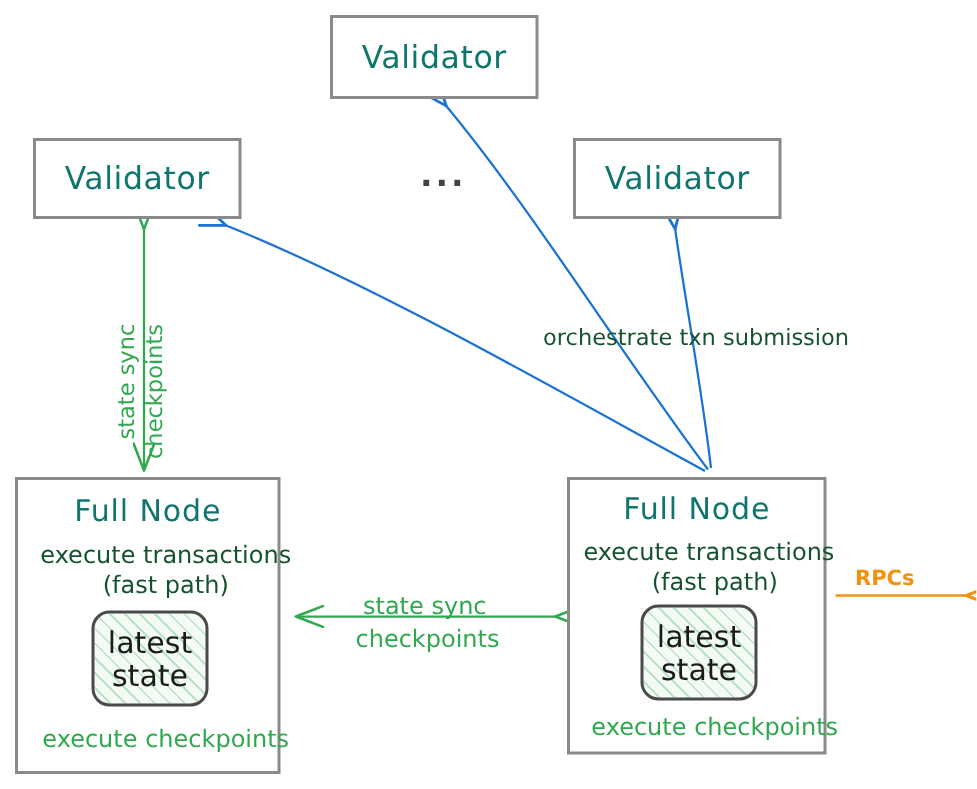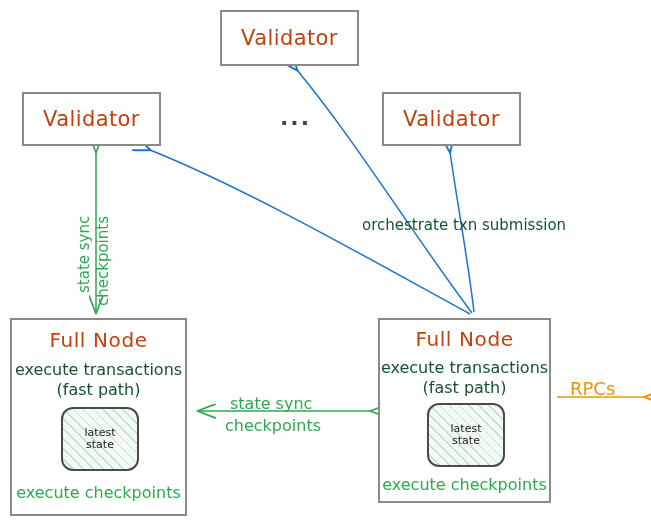--- a/index.html
+++ b/index.html
@@ -27,21 +27,21 @@
     overflow: visible;
   }
   .node-box {
     position: absolute;
     box-sizing: border-box;
     border: 2px solid #8a8a8a;
     background: #ffffff;
   }
   .node-title {
     font-family: "DejaVu Sans", sans-serif;
-    color: #c2410c;
+    color: #0f766e;
     text-align: center;
     white-space: nowrap;
   }
   .validator-title {
     font-size: 21px;
     letter-spacing: 0.4px;
   }
   .fullnode-title {
     font-size: 20px;
     letter-spacing: 0.6px;
@@ -71,29 +71,29 @@
       rgba(61,168,88,0.30) 0px,
       rgba(61,168,88,0.30) 1.2px,
       rgba(255,255,255,0) 1.2px,
       rgba(255,255,255,0) 7px
     );
     display: flex;
     align-items: center;
     justify-content: center;
     text-align: center;
     line-height: 1.12;
-    font-size: 11px;
+    font-size: 20px;
     color: #1a1a1a;
   }
   .vert-label {
     position: absolute;
     transform-origin: left bottom;
     white-space: nowrap;
   }
-  .text-center { text-align: center; }
+  .text-center { text-align: center; padding-left: 12px; }
 </style>
 </head>
 <body>
 
 <div id="canvas">
 
   <svg class="layer" viewBox="0 0 651 526">
     <defs>
       <marker id="arrow-blue" markerWidth="14" markerHeight="14" refX="1.5" refY="5" orient="auto" markerUnits="strokeWidth">
         <path d="M 12,0.6 L 1,5 L 12,9.4" fill="none" stroke="#1a73d4" stroke-width="1.25" stroke-linecap="round" stroke-linejoin="round"></path>
@@ -163,15 +163,15 @@
 
   <div class="lbl lbl-green vert-label" style="left:93px; top:275px; font-size:15px; transform: rotate(-90deg);">state sync</div>
 
   <div class="lbl lbl-green vert-label" style="left:112px; top:288px; font-size:15px; transform: rotate(-90deg);">checkpoints</div>
 
   <div class="lbl lbl-green text-center" style="left:230px; top:394px; font-size:16px;">state sync</div>
   <div class="lbl lbl-green text-center" style="left:225px; top:416px; font-size:16px;">checkpoints</div>
 
   <div class="lbl lbl-blue" style="left:362px; top:216px; font-size:15px;">orchestrate txn submission</div>
 
-  <div class="lbl lbl-orange" style="left:570px; top:378px; font-size:18px; font-weight:normal;">RPCs</div>
+  <div class="lbl lbl-orange" style="left:570px; top:378px; font-size:14px; font-weight:bold;">RPCs</div>
 
 </div>
 
 </body></html>

